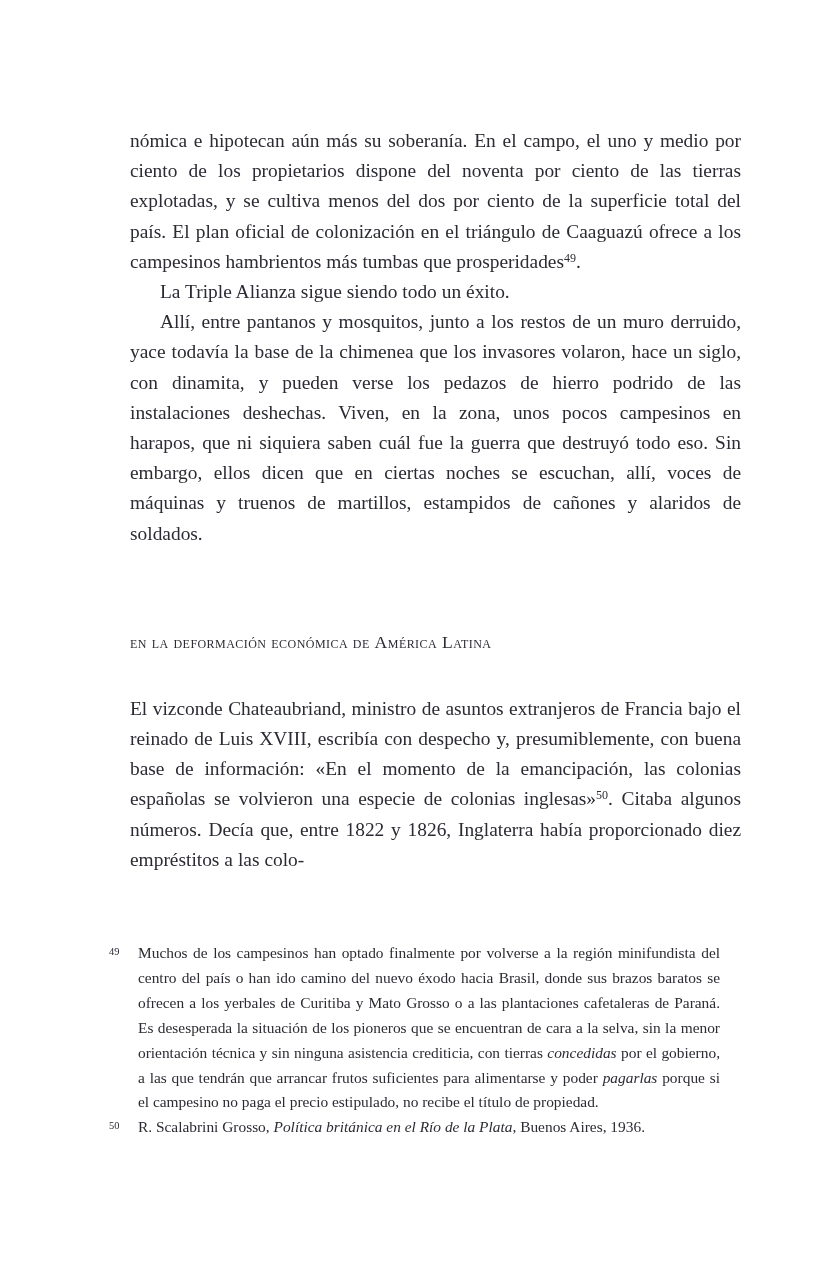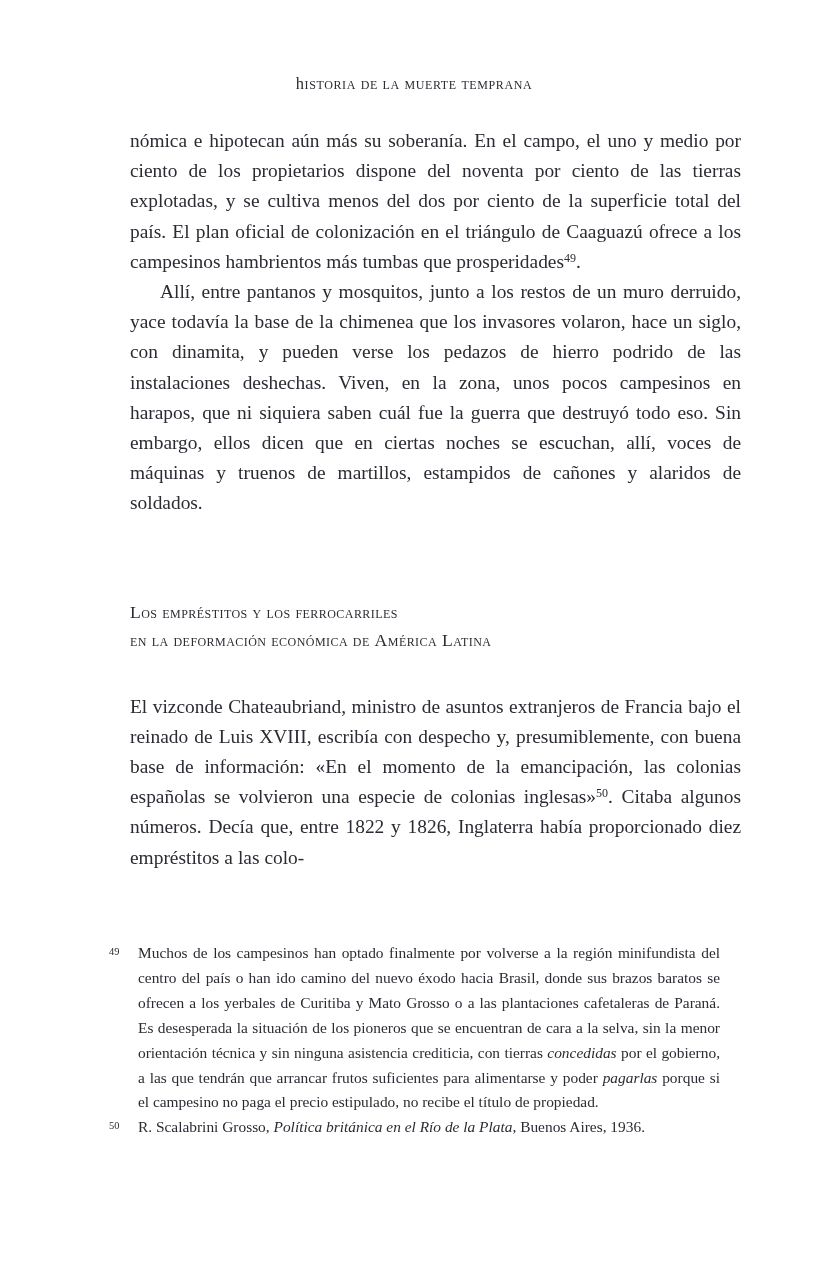--- a/index.html
+++ b/index.html
@@ -124,34 +124,33 @@
     font-size: 18px;
     color: #33333b;
     letter-spacing: 0.5px;
   }
 </style>
 </head>
 <body>
 
 <div class="page">
 
-  <div class="running-head">Historia de la muerte temprana</div>
 
   <div class="column">
 
     <p class="body"><span>nómica e hipotecan aún más su soberanía. En el campo, el uno y medio por ciento de los propietarios dispone del noventa por ciento de las tierras explotadas, y se cultiva menos del dos por ciento de la superficie total del país. El plan oficial de colonización en el triángulo de Caaguazú ofrece a los campesinos hambrientos más tumbas que prosperidades</span><sup class="fn">49</sup><span>.</span></p>
 
+    <p class="body indent">La Triple Alianza sigue siendo todo un éxito.</p>
 
 
     <p class="body indent">Allí, entre pantanos y mosquitos, junto a los restos de un muro derruido, yace todavía la base de la chimenea que los invasores volaron, hace un siglo, con dinamita, y pueden verse los pedazos de hierro podrido de las instalaciones deshechas. Viven, en la zona, unos pocos campesinos en harapos, que ni siquiera saben cuál fue la guerra que destruyó todo eso. Sin embargo, ellos dicen que en ciertas noches se escuchan, allí, voces de máquinas y truenos de martillos, estampidos de cañones y alaridos de soldados.</p>
 
     <div class="gap-before-head"></div>
 
     <h2 class="section-head">
-      <span class="line"><span class="sc-cap">L</span><span>os empréstitos y los ferrocarriles</span></span>
       <span class="line"><span>en la deformación económica de </span><span class="sc-cap">A</span><span>mérica </span><span class="sc-cap">L</span><span>atina</span></span>
     </h2>
 
     <div class="gap-after-head"></div>
 
     <p class="body"><span>El vizconde Chateaubriand, ministro de asuntos extranjeros de Francia bajo el reinado de Luis XVIII, escribía con despecho y, presumiblemente, con buena base de información: «En el momento de la emancipación, las colonias españolas se volvieron una especie de colonias inglesas»</span><sup class="fn">50</sup><span>. Citaba algunos números. Decía que, entre 1822 y 1826, Inglaterra había proporcionado diez empréstitos a las colo-</span></p>
 
   </div>
 
   <div class="footnotes">

